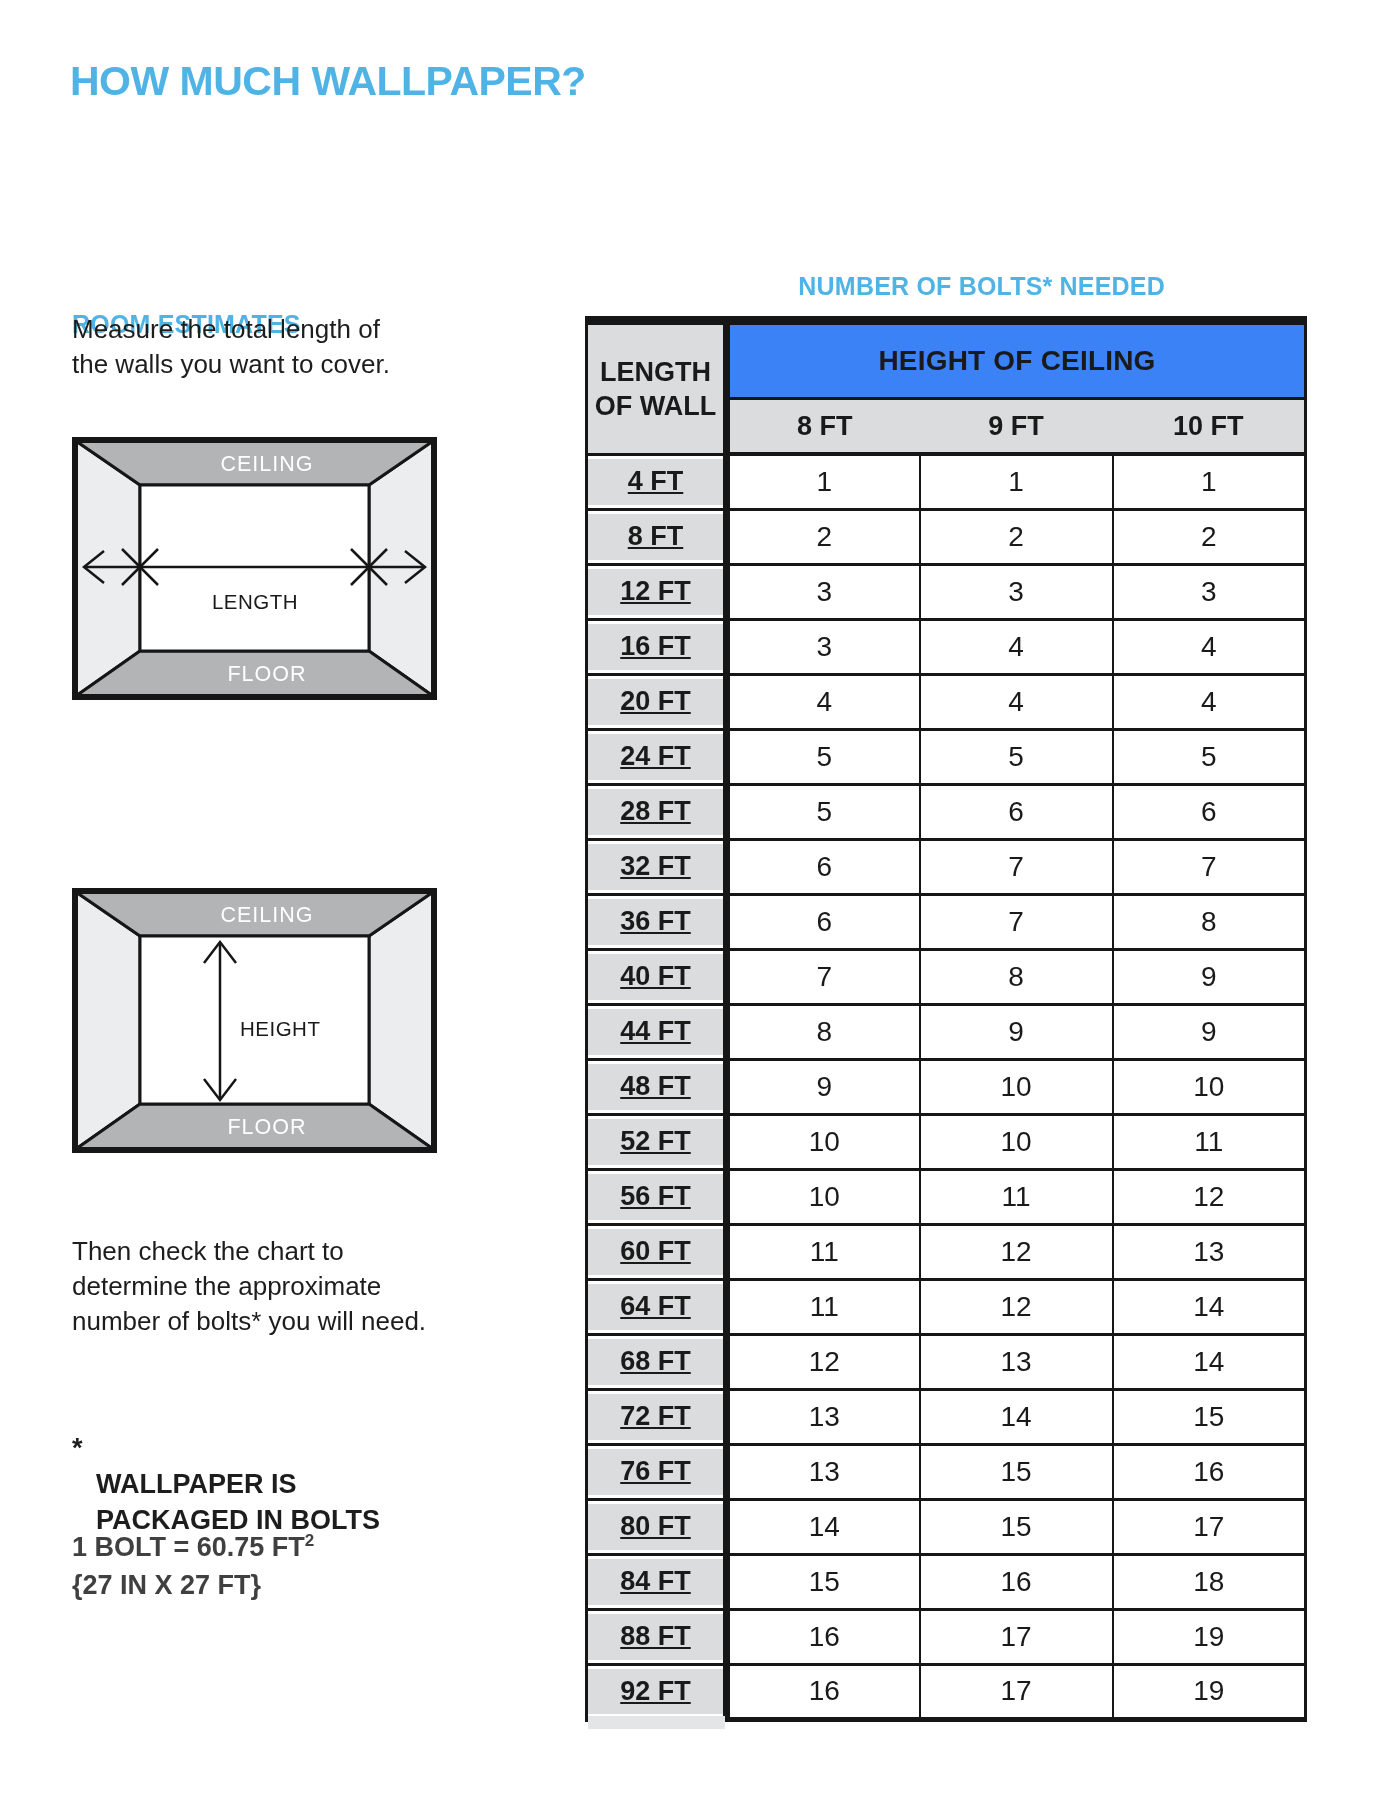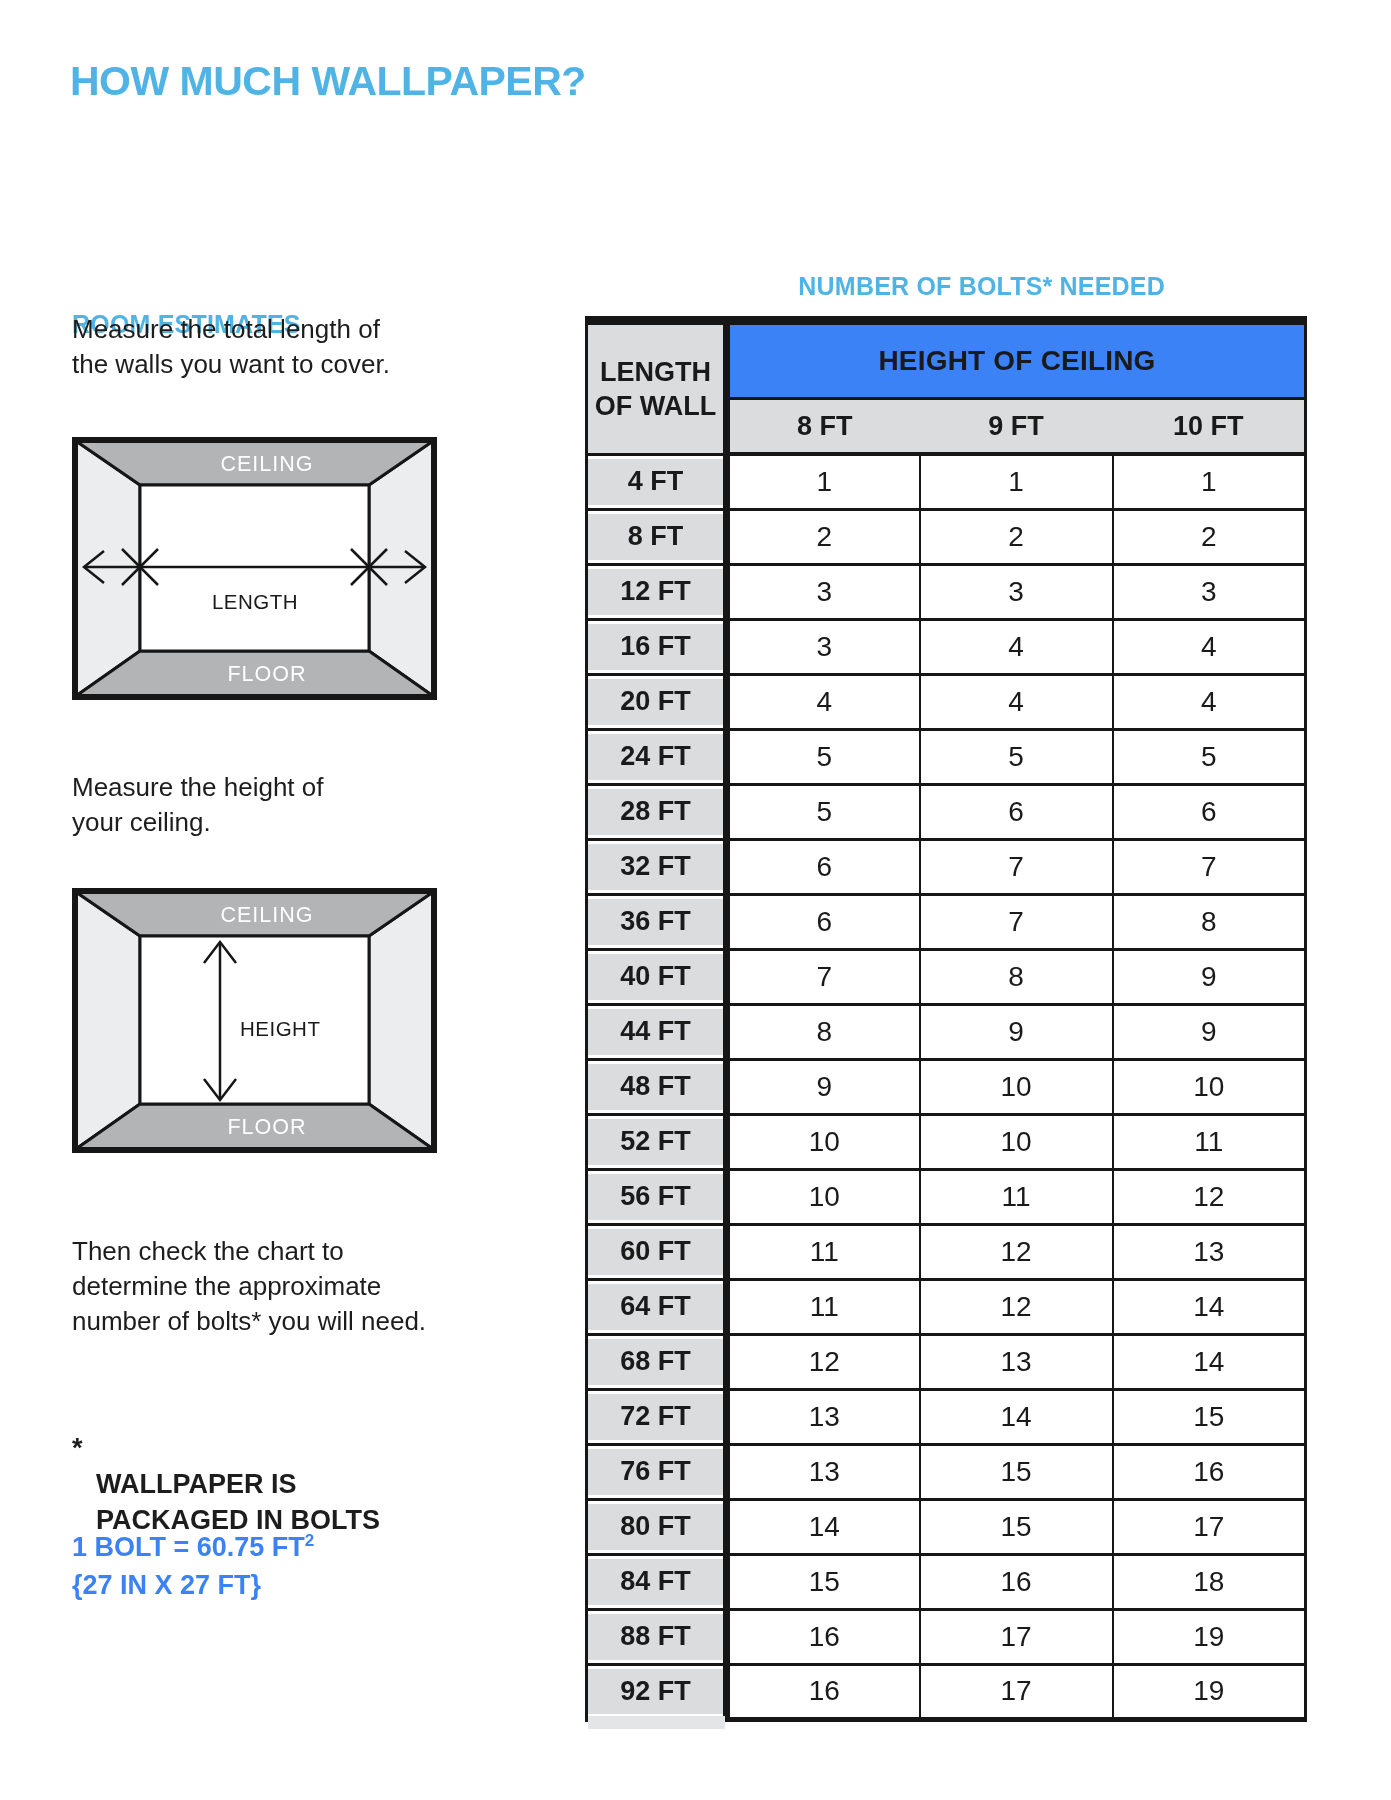--- a/index.html
+++ b/index.html
@@ -36,21 +36,21 @@
   .lbl-white { fill:#ffffff; font-size:21.5px; letter-spacing:1px; }
   .lbl-black { fill:#1a1a1a; font-size:20.5px; letter-spacing:0.5px; }
   .footnote {
     position:absolute; left:72px; top:1430px; padding-left:24px;
     font-size:27px; font-weight:bold; line-height:36px; color:#1d1d1d;
     white-space:pre-line;
   }
   .footnote .star { position:absolute; left:0; top:0; }
   .bolt-eq {
     position:absolute; left:72px; top:1528px;
-    font-size:27px; font-weight:bold; line-height:38px; color:#3b82f6;
+    font-size:27px; font-weight:bold; line-height:38px; color:#404040;
   }
   .bolt-eq sup { font-size:17px; line-height:0; }
   .bolt-table {
     position:absolute; left:585px; top:316px; width:722px;
     border-collapse:collapse; table-layout:fixed;
     color:#1a1a1a;
   }
   .bolt-table col.c1 { width:140px; }
   .bolt-table { border:3px solid #161616; border-top:9px solid #161616; border-bottom:5px solid #161616; }
   .bolt-table th, .bolt-table td { padding:0; text-align:center; vertical-align:middle; }
@@ -65,20 +65,21 @@
   .subhead {
     background:#DBDCDD; font-size:27px; font-weight:bold; height:52px;
     border-bottom:4px solid #161616; border-left:0; border-right:0;
   }
   .bolt-table tbody tr { height:55px; }
   .len-cell {
     background:#DBDCDD; font-size:27px; font-weight:bold;
     border-top:3px solid #161616; border-bottom:3px solid #161616;
     border-right:7px solid #161616;
     box-shadow: inset 0 3px 0 #ffffff, inset 0 -3px 0 #ffffff;
+    text-decoration: underline;
   }
   .bolt-table tbody td {
     background:#ffffff; font-size:28px;
     border-top:3px solid #161616; border-bottom:3px solid #161616;
     border-left:2px solid #161616; border-right:2px solid #161616;
   }
   .bolt-table tbody tr:last-child td,
   .bolt-table tbody tr:last-child th { border-bottom:5px solid #161616; }
   .table-tail {
     position:absolute; left:588px; top:1716px; width:137px; height:13px;
@@ -113,22 +114,20 @@
     </g>
     <g>
       <line class="measure" x1="279" y1="112" x2="315" y2="148"></line>
       <line class="measure" x1="279" y1="148" x2="315" y2="112"></line>
     </g>
     <text class="lbl-white" x="195" y="34" text-anchor="middle">CEILING</text>
     <text class="lbl-black" x="183" y="172" text-anchor="middle">LENGTH</text>
     <text class="lbl-white" x="195" y="244" text-anchor="middle">FLOOR</text>
   </svg>
 
-  <p class="body-text p2">Measure the height of
-your ceiling.</p>
 
   <svg class="diagram d2" viewBox="0 0 365 265">
     <polygon class="face-light" points="4,4 68,48 68,216 4,261"></polygon>
     <polygon class="face-light" points="361,4 297,48 297,216 361,261"></polygon>
     <polygon class="face-dark" points="4,4 361,4 297,48 68,48"></polygon>
     <polygon class="face-dark" points="4,261 68,216 297,216 361,261"></polygon>
     <rect class="face-back" x="68" y="48" width="229" height="168"></rect>
     <rect class="outer-frame" x="3" y="3" width="359" height="259"></rect>
     <line class="measure" x1="148" y1="54" x2="148" y2="212"></line>
     <polyline class="measure" points="132,75 148,54 164,75"></polyline>

